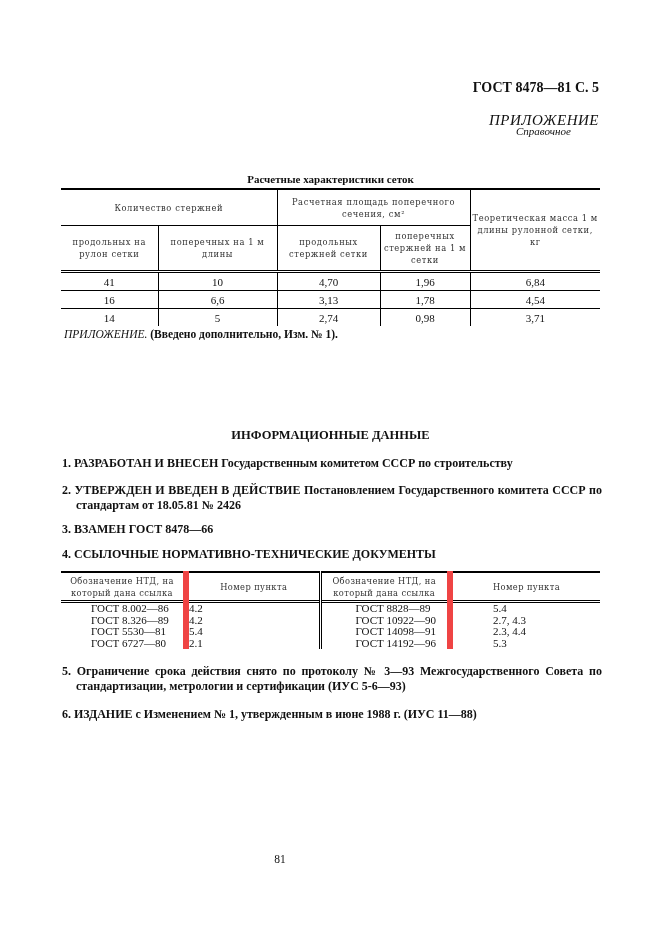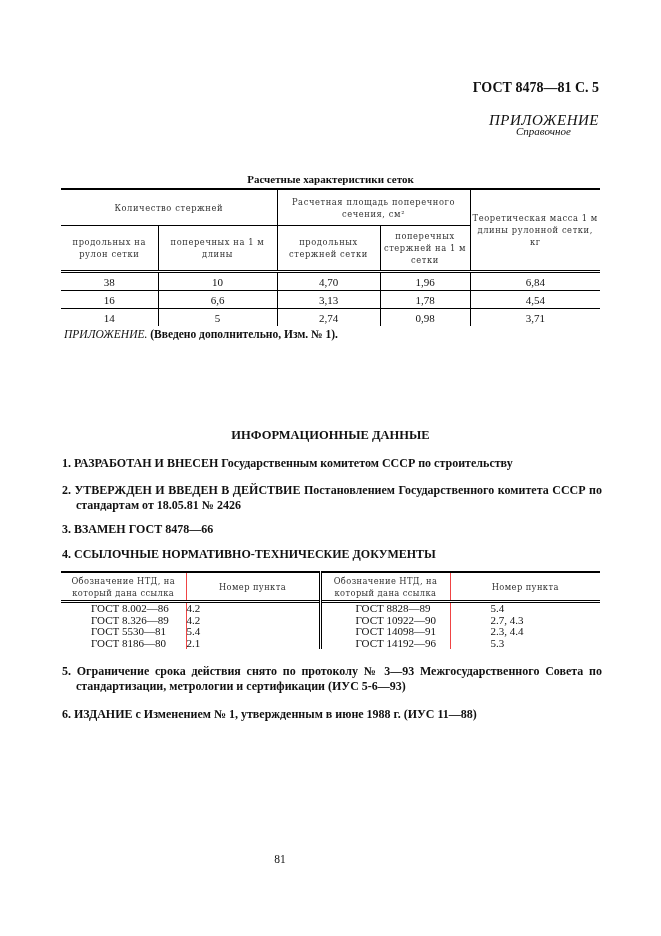--- a/index.html
+++ b/index.html
@@ -27,21 +27,21 @@
     .note i { font-style: italic; }
     .note b { font-weight: bold; }
 
     .info-title { left: 0; width: 661px; text-align: center; top: 428px; font-weight: bold; font-size: 12.5px; }
     .item { left: 62px; font-weight: bold; font-size: 12px; line-height: 15px; width: 540px; }
 
     .t2 { left: 61px; top: 571px; width: 539px; }
     .t2 th { font-weight: normal; font-family: "DejaVu Serif", serif; font-size: 8.3px; letter-spacing: 0.4px; color: #333; line-height: 12px; height: 25px; border-top: 2px solid #000; }
     .t2 td { font-size: 11px; line-height: 11.5px; padding: 0; vertical-align: top; }
     .t2 .dbl { border-top: 3px double #000; }
-    .t2 .vr { border-right: 1px solid #ef4444; }
+    .t2 .vr { border-right: 6px solid #ef4444; }
     .t2 .vr2 { border-right: 3px double #000; }
     .t2 td.c1 { padding-left: 30px; }
     .t2 td.c2 { }
     .t2 td.c3 { padding-left: 34px; font-family: Liberation Serif, serif; }
     .t2 td.c4 { padding-left: 40px; }
 
     .page-num { left: 0; width: 560px; text-align: center; top: 853px; font-size: 11.5px; }
   </style>
 </head>
 <body>
@@ -68,21 +68,21 @@
     </tr>
     <tr>
       <th class="vr" style="height:42px">продольных на рулон сетки</th>
       <th class="vr">поперечных на 1 м длины</th>
       <th class="vr">продольных стержней сетки</th>
       <th class="vr">поперечных стержней на 1 м сетки</th>
     </tr>
   </thead>
   <tbody>
     <tr class="dbl rowline">
-      <td class="vr">38</td>
+      <td class="vr">41</td>
       <td class="vr">10</td>
       <td class="vr">4,70</td>
       <td class="vr">1,96</td>
       <td>6,84</td>
     </tr>
     <tr class="rowline">
       <td class="vr">16</td>
       <td class="vr">6,6</td>
       <td class="vr">3,13</td>
       <td class="vr">1,78</td>
@@ -140,21 +140,21 @@
       <td class="vr c3">ГОСТ 10922—90</td>
       <td class="c4">2.7, 4.3</td>
     </tr>
     <tr>
       <td class="vr c1">ГОСТ 5530—81</td>
       <td class="vr2 c2">5.4</td>
       <td class="vr c3">ГОСТ 14098—91</td>
       <td class="c4">2.3, 4.4</td>
     </tr>
     <tr>
-      <td class="vr c1">ГОСТ 8186—80</td>
+      <td class="vr c1">ГОСТ 6727—80</td>
       <td class="vr2 c2">2.1</td>
       <td class="vr c3">ГОСТ 14192—96</td>
       <td class="c4">5.3</td>
     </tr>
   </tbody>
 </table>
 
 <div class="abs item" style="top:664px">
   <span style="display:block; padding-left:14px; text-indent:-14px; text-align:justify;">5. Ограничение срока действия снято по протоколу № 3—93 Межгосударственного Совета по стандартизации, метрологии и сертификации (ИУС 5-6—93)</span>
 </div>

